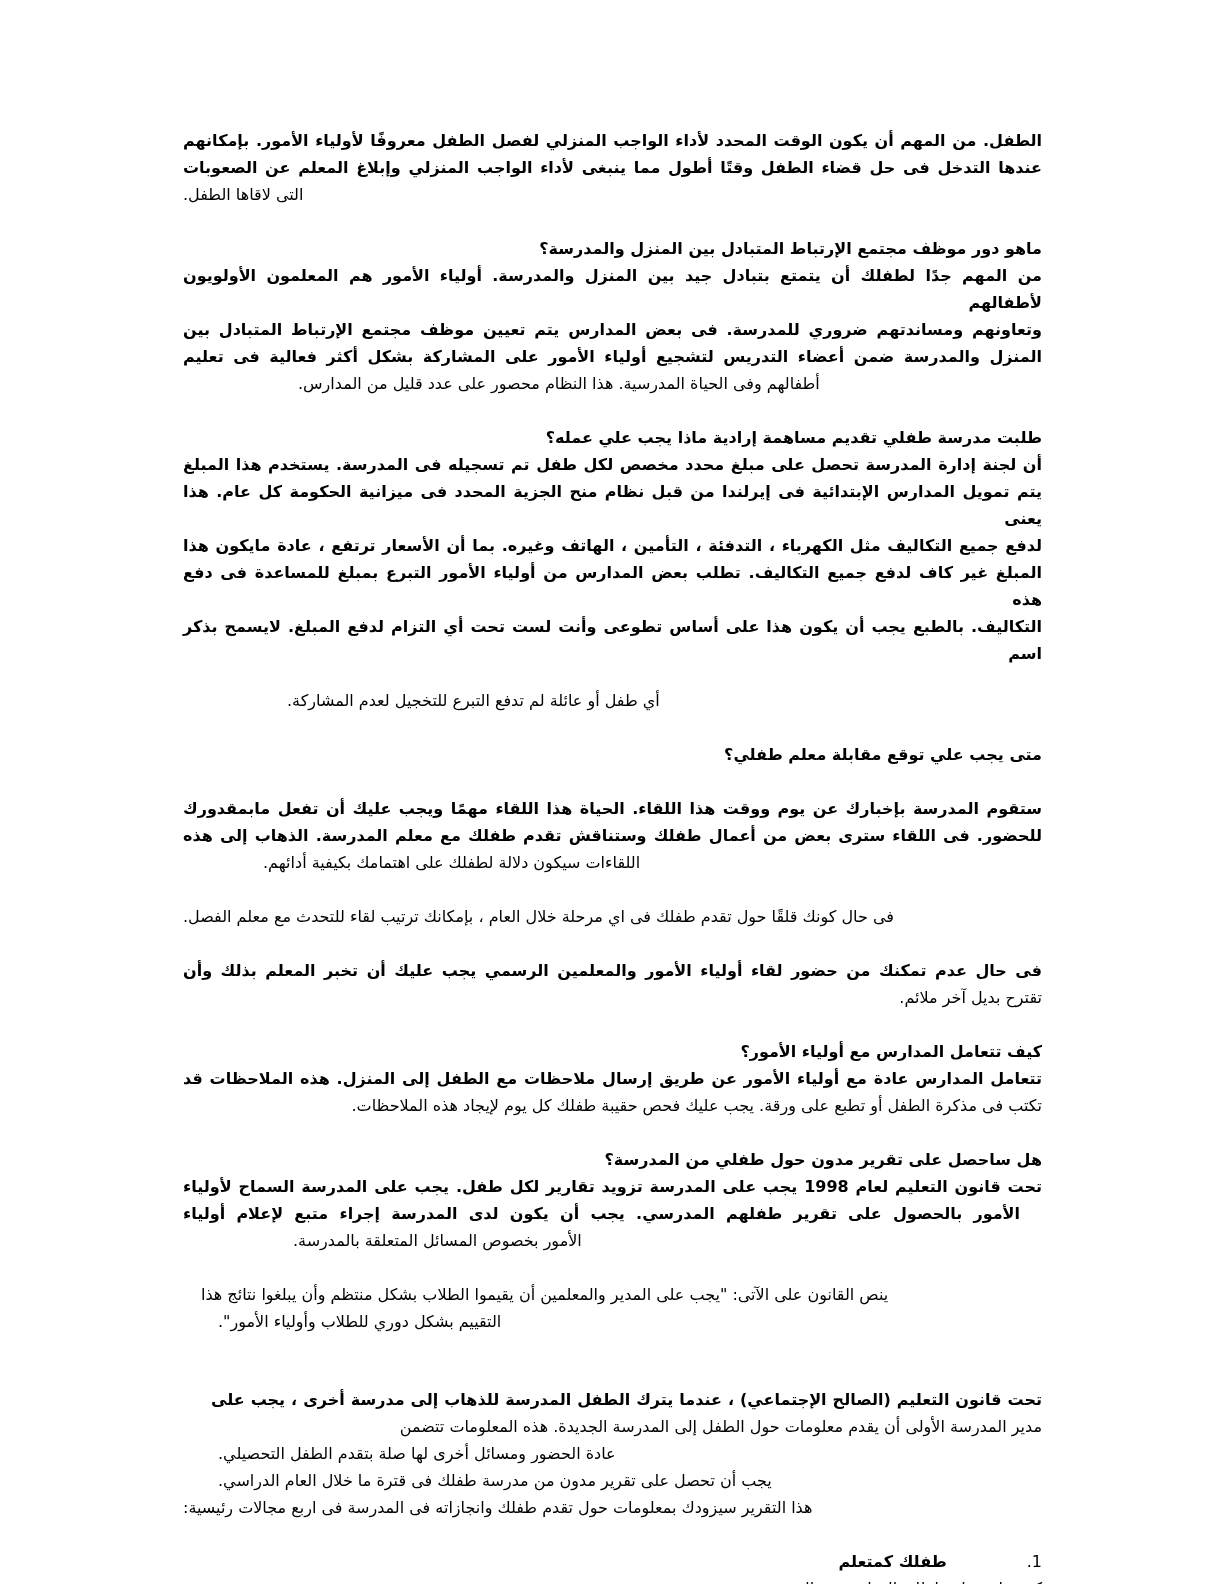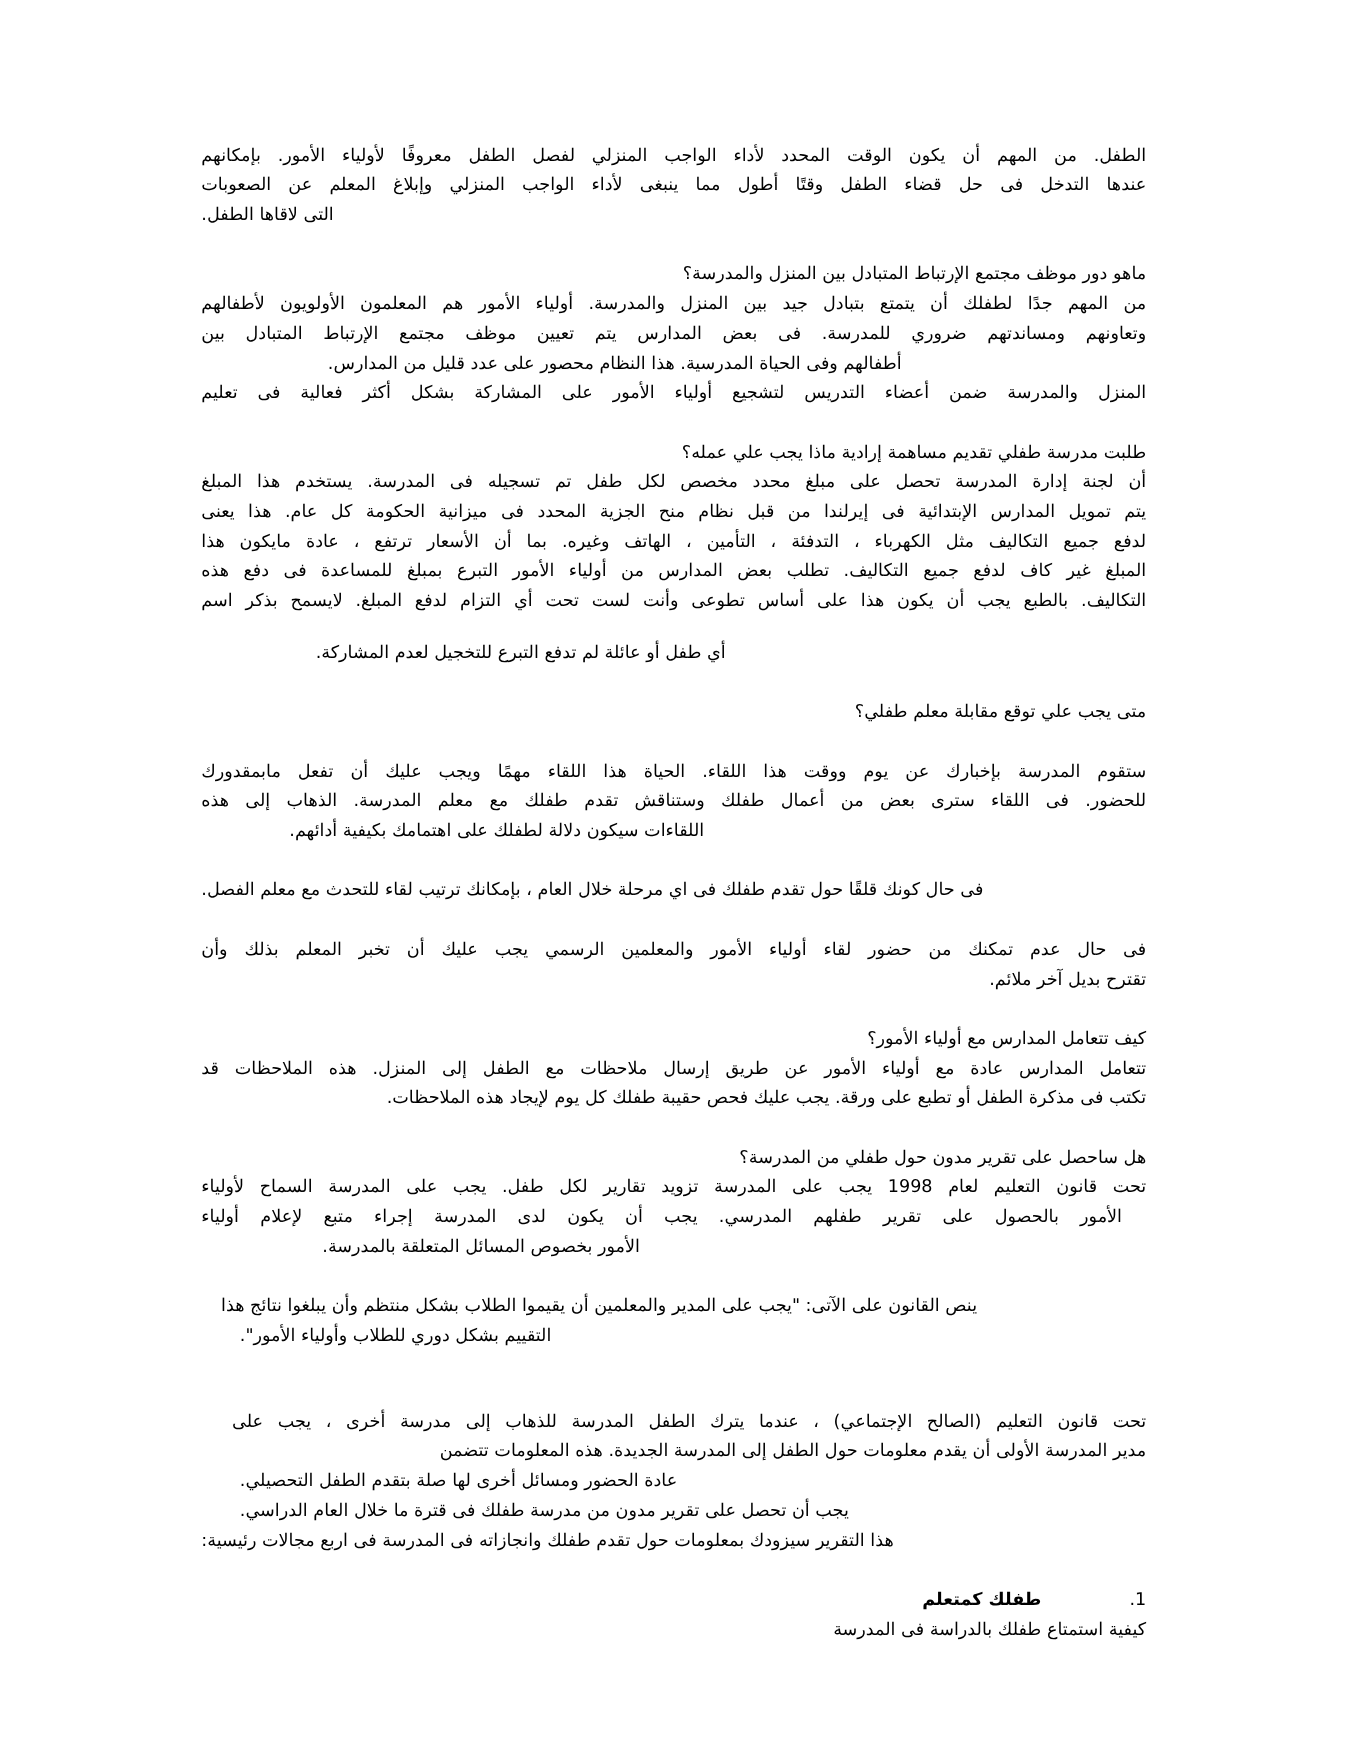--- a/index.html
+++ b/index.html
@@ -3,25 +3,25 @@
 <meta charset="utf-8">
 <style>
   html,body{margin:0;padding:0;}
   body{
     width:1224px;height:1584px;background:#ffffff;color:#000000;
     font-family:"DejaVu Sans",sans-serif;
     font-size:16px;line-height:27px;
   }
   .page{padding:127px 182px 0 183px;direction:rtl;}
   .ln{min-height:27px;}
-  .j{text-align:justify;text-align-last:justify;-moz-text-align-last:justify;}
+  .j{text-align:justify;text-align-last:justify;font-weight:bold;-moz-text-align-last:justify;}
   .r{text-align:left;}
   .l{text-align:left;}
   .c{}
-  .h{font-weight:normal;text-align:right;}
+  .h{font-weight:bold;text-align:right;}
   .b{font-weight:bold;}
   .g1{margin-top:27px;}
   .g2{margin-top:51px;}
   .pl18{padding-left:18px;}
   .pl28{padding-left:28px;}
   .pl35{padding-left:35px;}
   .pl40{padding-left:40px;}
   .pl72{padding-left:72px;text-align:right;}
   .pl80{padding-left:80px;}
   .pl104{padding-left:104px;margin-top:20px;}
@@ -40,22 +40,22 @@
     <div class="ln j">الطفل. من المهم أن يكون الوقت المحدد لأداء الواجب المنزلي لفصل الطفل معروفًا لأولياء الأمور. بإمكانهم</div>
     <div class="ln j">عندها التدخل فى حل قضاء الطفل وقتًا أطول مما ينبغى لأداء الواجب المنزلي وإبلاغ المعلم عن الصعوبات</div>
     <div class="ln r pr38">التى لاقاها الطفل.</div>
   </div>
 
   <div class="ln h g1">ماهو دور موظف مجتمع الإرتباط المتبادل بين المنزل والمدرسة؟</div>
 
   <div>
     <div class="ln j">من المهم جدًا لطفلك أن يتمتع بتبادل جيد بين المنزل والمدرسة. أولياء الأمور هم المعلمون الأولويون لأطفالهم</div>
     <div class="ln j">وتعاونهم ومساندتهم ضروري للمدرسة. فى بعض المدارس يتم تعيين موظف مجتمع الإرتباط المتبادل بين</div>
+    <div class="ln j">المنزل والمدرسة ضمن أعضاء التدريس لتشجيع أولياء الأمور على المشاركة بشكل أكثر فعالية فى تعليم</div>
     <div class="ln l pl115">أطفالهم وفى الحياة المدرسية. هذا النظام محصور على عدد قليل من المدارس.</div>
-    <div class="ln j">المنزل والمدرسة ضمن أعضاء التدريس لتشجيع أولياء الأمور على المشاركة بشكل أكثر فعالية فى تعليم</div>
   </div>
 
   <div class="ln h g1">طلبت مدرسة طفلي تقديم مساهمة إرادية ماذا يجب علي عمله؟</div>
 
   <div>
     <div class="ln j">أن لجنة إدارة المدرسة تحصل على مبلغ محدد مخصص لكل طفل تم تسجيله فى المدرسة. يستخدم هذا المبلغ</div>
     <div class="ln j">يتم تمويل المدارس الإبتدائية فى إيرلندا من قبل نظام منح الجزية المحدد فى ميزانية الحكومة كل عام. هذا يعنى</div>
     <div class="ln j">لدفع جميع التكاليف مثل الكهرباء ، التدفئة ، التأمين ، الهاتف وغيره. بما أن الأسعار ترتفع ، عادة مايكون هذا</div>
     <div class="ln j">المبلغ غير كاف لدفع جميع التكاليف. تطلب بعض المدارس من أولياء الأمور التبرع بمبلغ للمساعدة فى دفع هذه</div>
     <div class="ln j">التكاليف. بالطبع يجب أن يكون هذا على أساس تطوعى وأنت لست تحت أي التزام لدفع المبلغ. لايسمح بذكر اسم</div>

